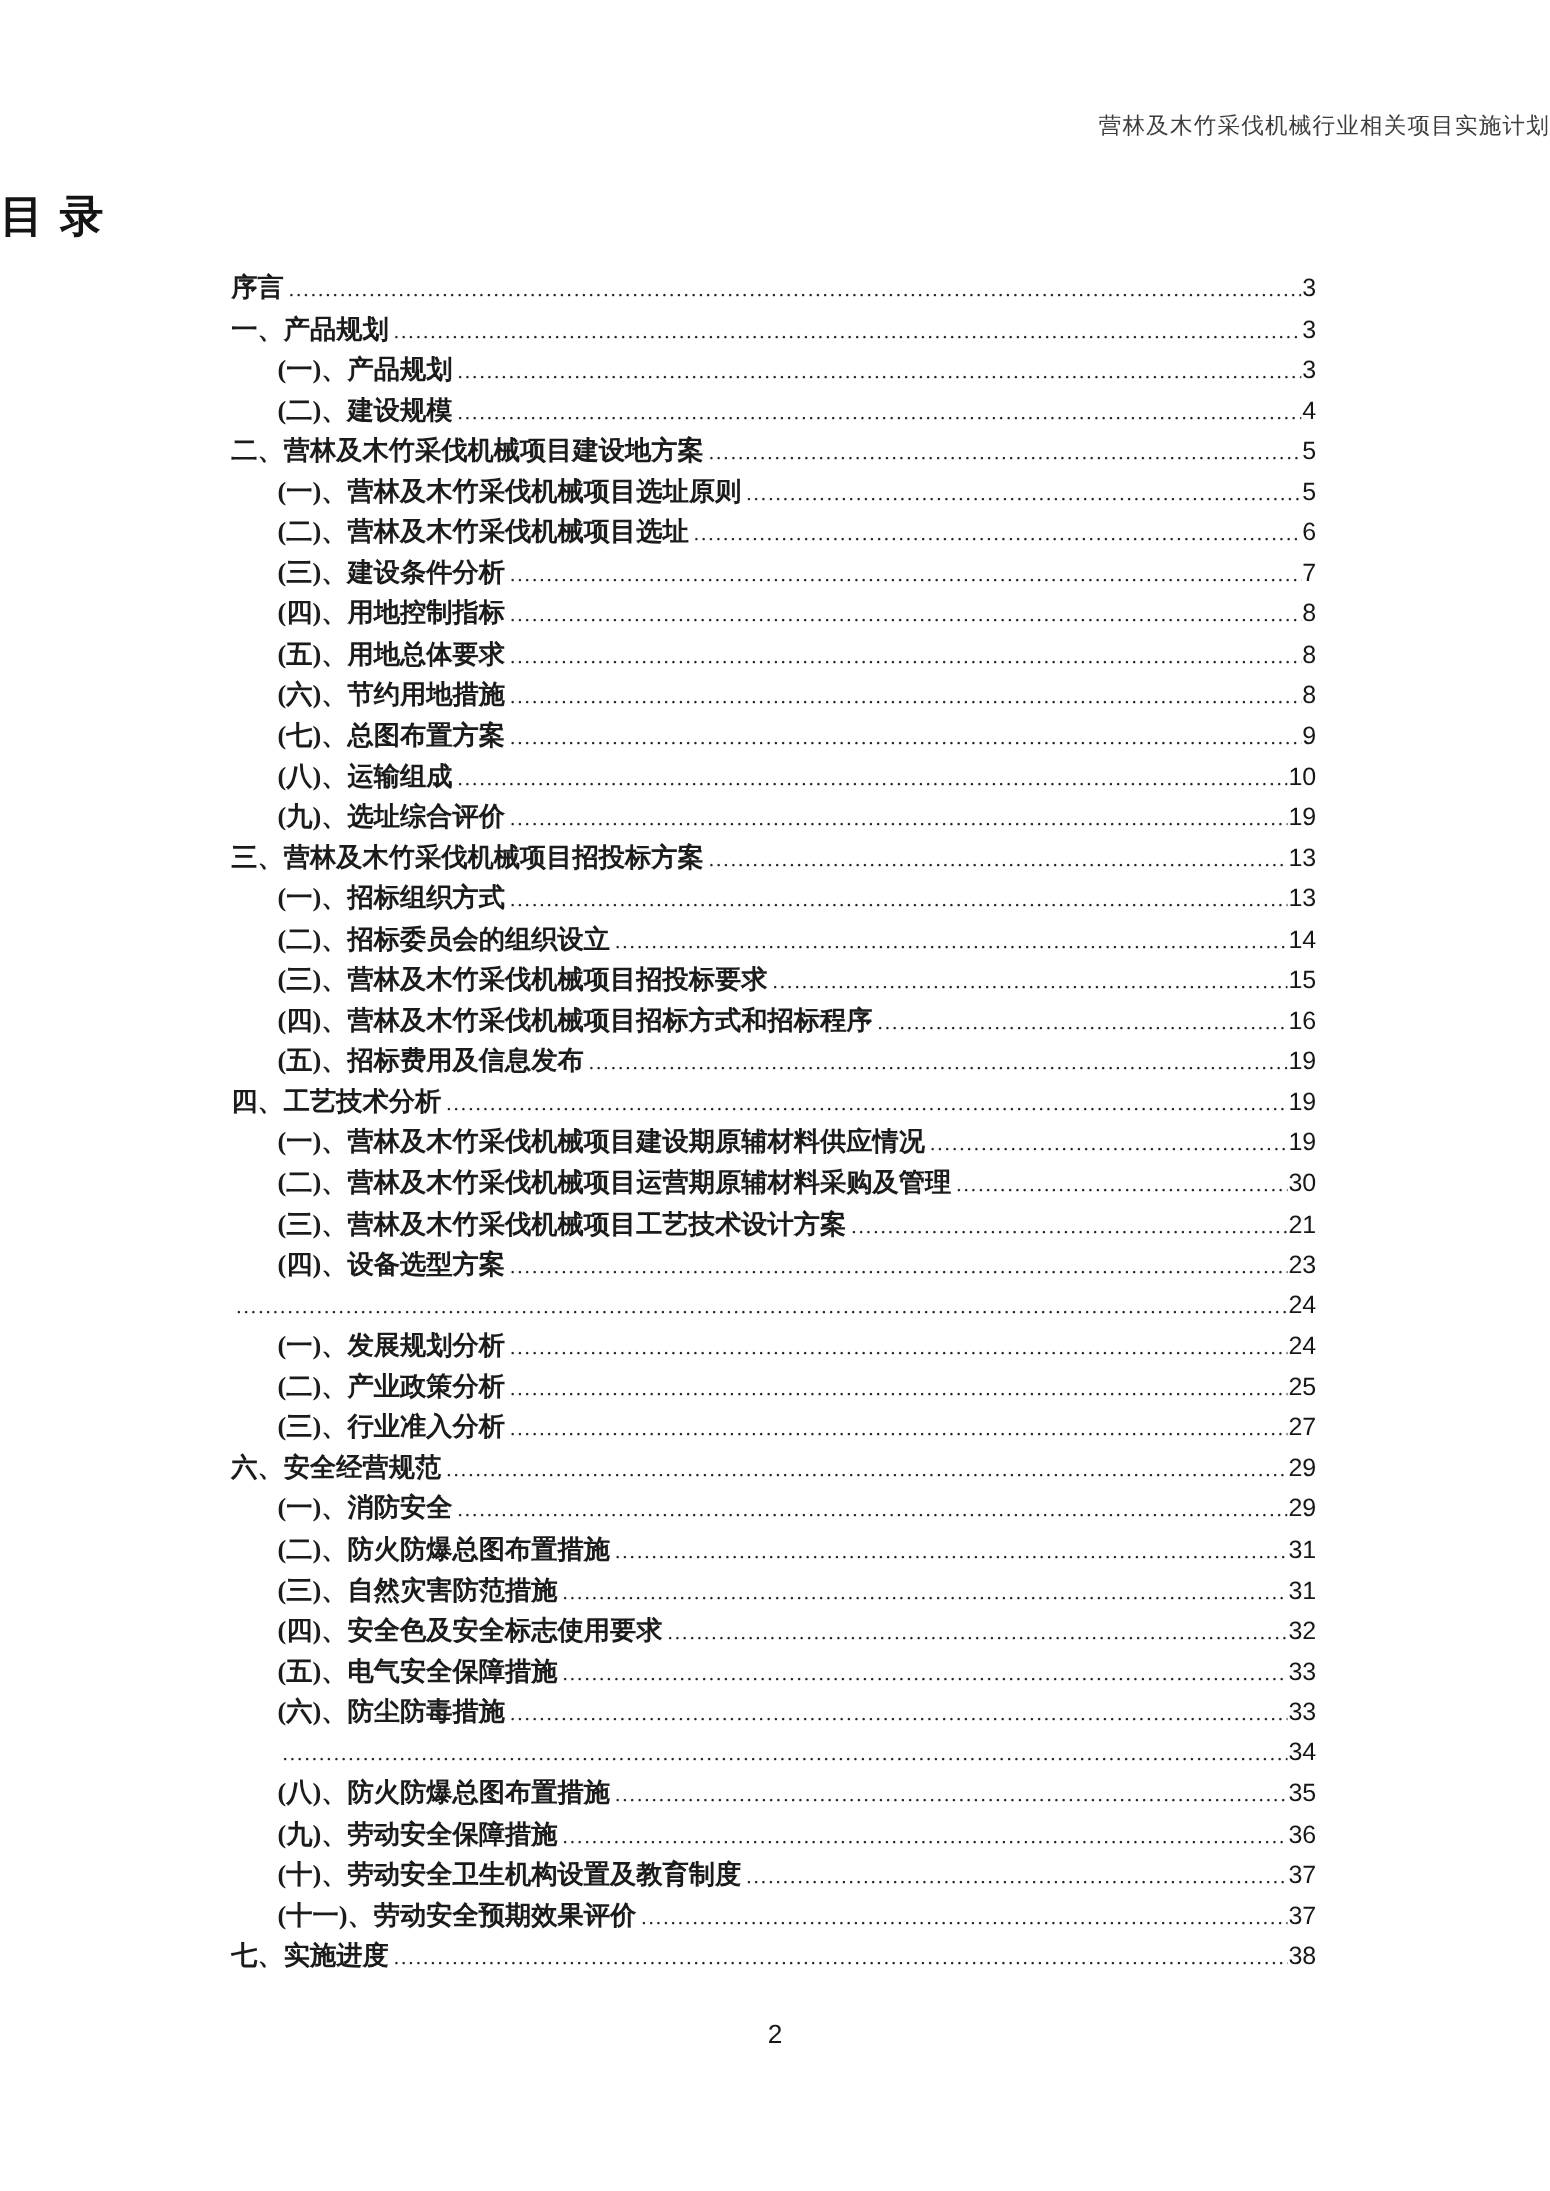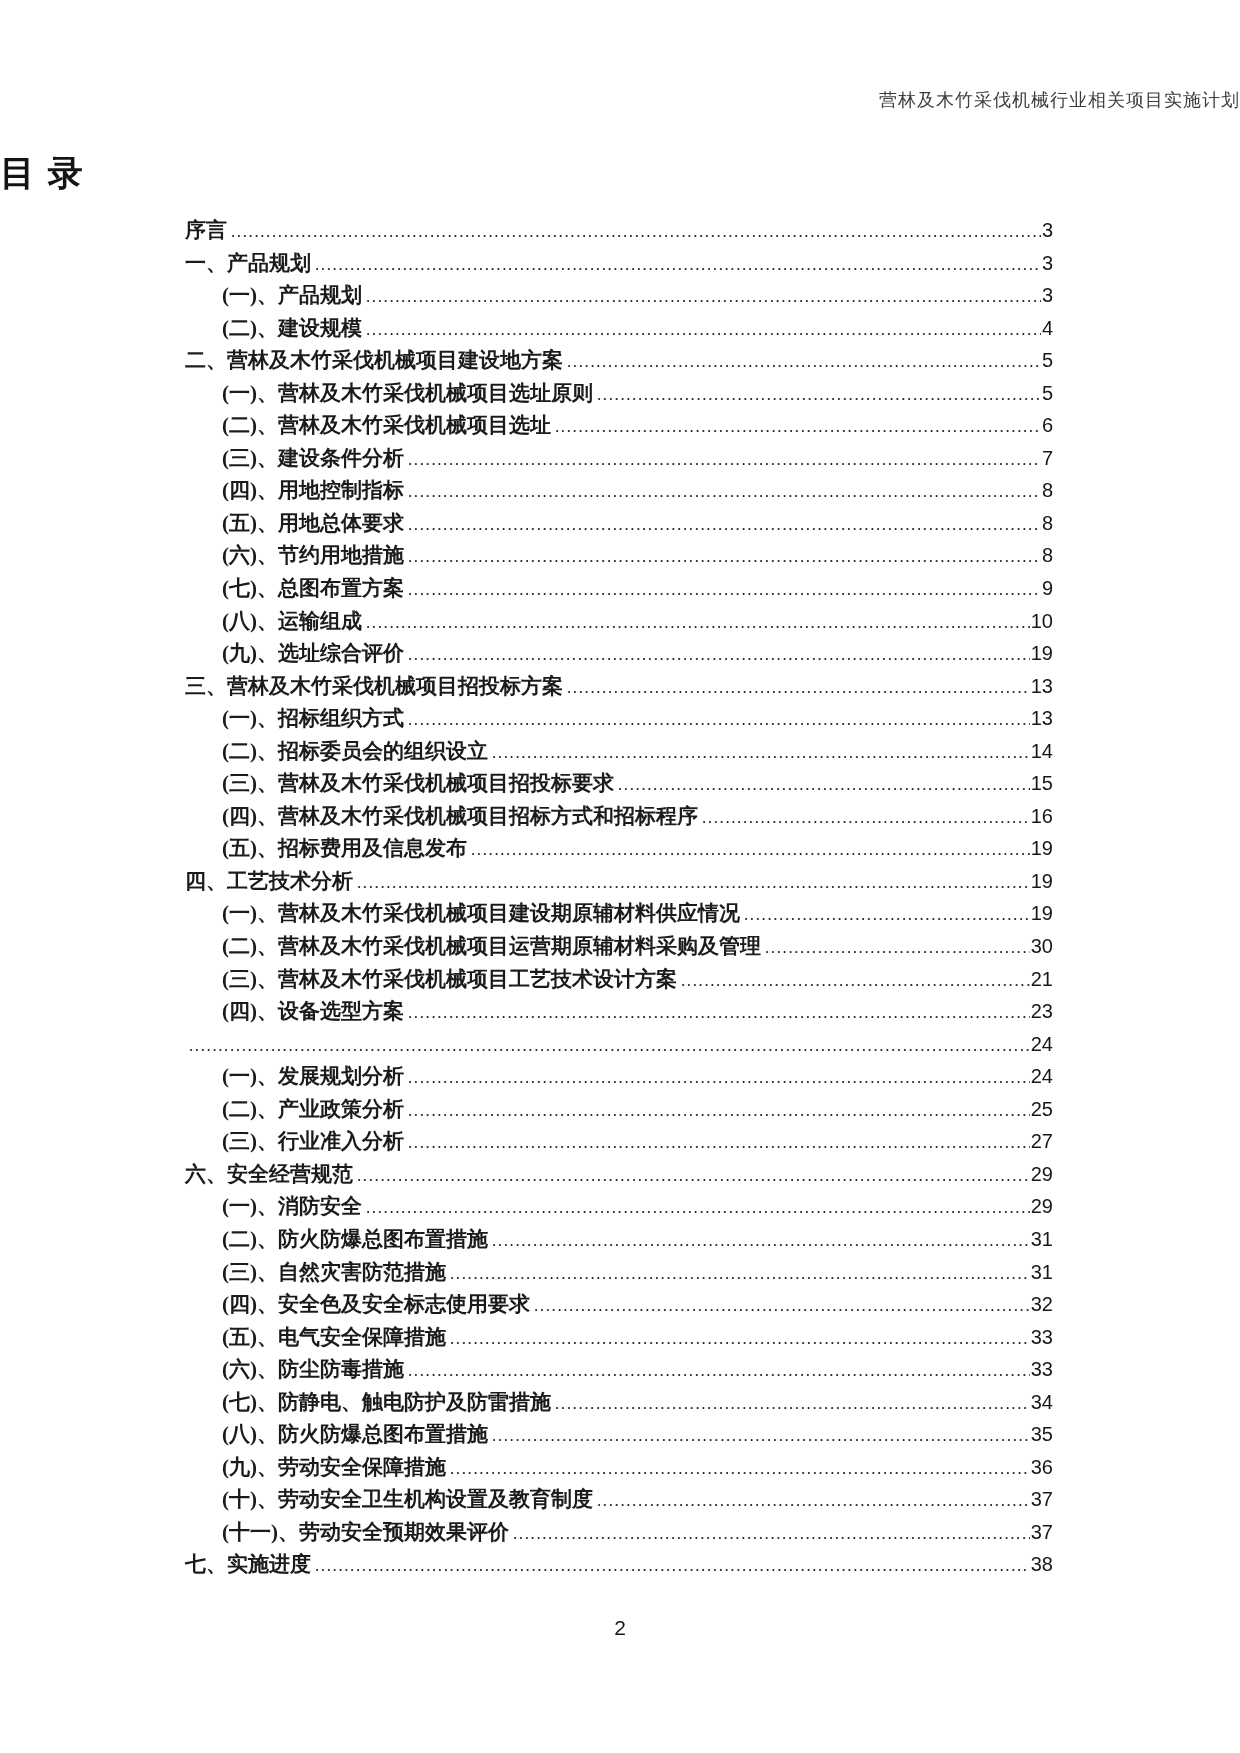--- a/index.html
+++ b/index.html
@@ -269,21 +269,20 @@
     <span class="entry-text">(五)、电气安全保障措施</span>
     <span class="leader"></span>
     <span class="entry-page">33</span>
   </div>
     <div class="toc-entry level-2">
     <span class="entry-text">(六)、防尘防毒措施</span>
     <span class="leader"></span>
     <span class="entry-page">33</span>
   </div>
     <div class="toc-entry level-2">
-    <span class="entry-text">(七)、防静电、触电防护及防雷措施</span>
     <span class="leader"></span>
     <span class="entry-page">34</span>
   </div>
     <div class="toc-entry level-2">
     <span class="entry-text">(八)、防火防爆总图布置措施</span>
     <span class="leader"></span>
     <span class="entry-page">35</span>
   </div>
     <div class="toc-entry level-2">
     <span class="entry-text">(九)、劳动安全保障措施</span>

